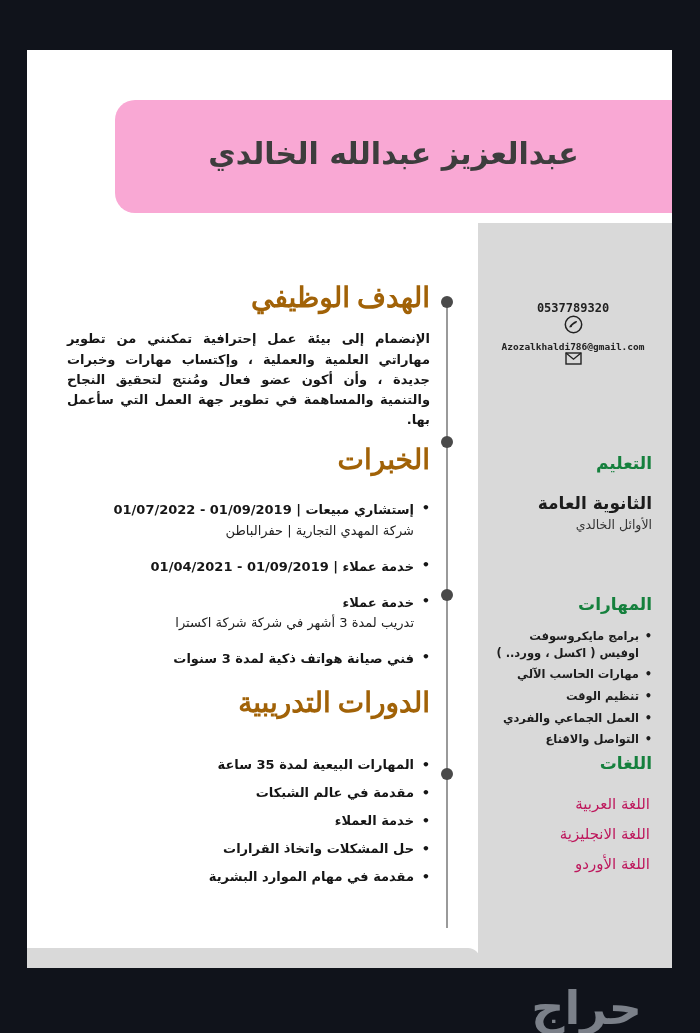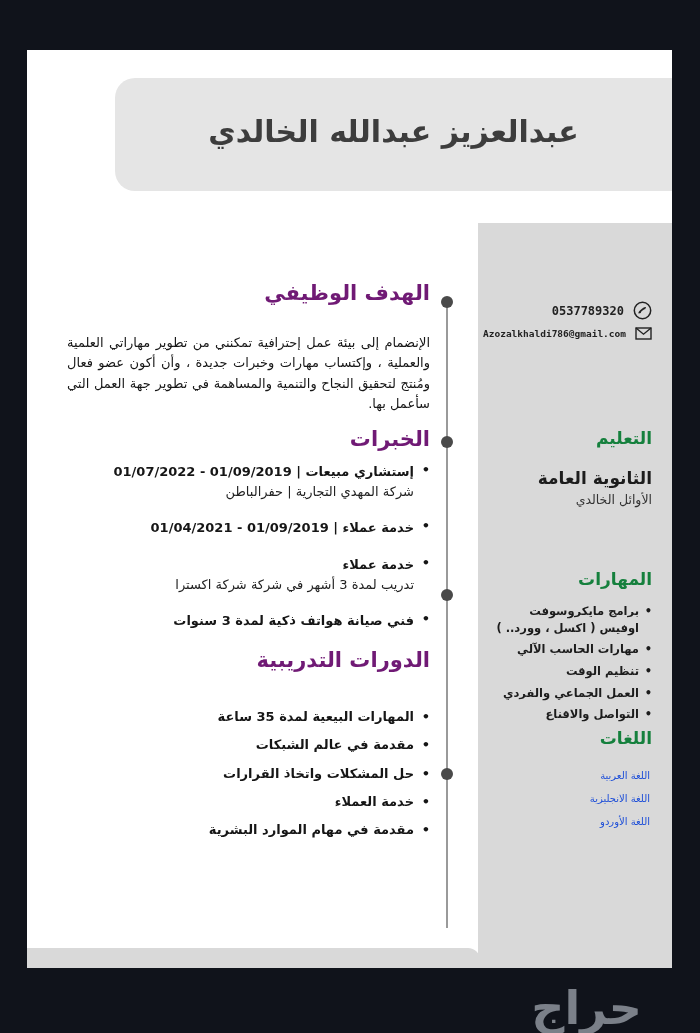--- a/index.html
+++ b/index.html
@@ -13,44 +13,44 @@
   
   .page {
     position: absolute;
     left: 27px; top: 50px;
     width: 645px; height: 918px;
     background: #ffffff;
   }
   
   .header-box {
     position: absolute;
-    left: 88px; right: 0; top: 28px;
+    left: 88px; right: 0; top: 50px;
     height: 113px;
-    background: #e5e5e5;
+    background: #f9a8d4;
     border-radius: 20px 0 0 20px;
     display: flex; align-items: center; justify-content: center;
   }
   .header-name {
     font-size: 30px; font-weight: bold; color: #3d3d3d;
     direction: rtl; text-align: center; padding-bottom: 6px;
   }
   
   .sidebar {
     position: absolute;
     right: 0; top: 173px; bottom: 0;
     width: 194px;
     background: #d9d9d9;
     direction: rtl;
     padding: 0 20px 0 16px;
     color: #1c1c1c;
   }
   .contact { padding-top: 78px; direction: ltr; }
   .contact-row {
-    display: flex; justify-content: flex-end; align-items: center;
-    gap: 9px; margin-bottom: 7px;
+    display: flex; justify-content: center; align-items: center;
+    margin-bottom: 7px; flex-direction: column;
   }
   .contact-text {
     font-family: "DejaVu Sans Mono", monospace;
     font-size: 12px; font-weight: bold; color: #222;
   }
   .contact-row.email .contact-text { font-size: 9.5px; }
   .icon-svg { display: block; }
   .side-title { font-size: 17px; font-weight: bold; color: #15803d; }
   .edu-title { margin-top: 88px; }
   .edu-school { margin-top: 20px; font-size: 17px; font-weight: bold; }
@@ -64,21 +64,21 @@
     line-height: 1.45;
     margin-bottom: 5px;
   }
   ul.side-list li::before {
     content: "•";
     position: absolute; right: 0; top: 0;
   }
   .lang-title { margin-top: 4px; }
   ul.lang-list { list-style: none; margin-top: 22px; }
   ul.lang-list li {
-    font-size: 10px; color: #1d4ed8; font-weight: normal;
+    font-size: 15px; color: #be185d; font-weight: normal;
     margin-bottom: 12px; padding-right: 2px;
   }
   
   .timeline-line {
     position: absolute;
     left: 419px; top: 252px;
     width: 2px; height: 626px;
     background: #9a9a9a;
   }
   .timeline-dot {
@@ -89,31 +89,32 @@
     background: #4a4a4a;
   }
   
   .main {
     position: absolute;
     left: 40px; top: 230px; width: 363px;
     direction: rtl; text-align: right;
     color: #161616;
   }
   .main h2 {
-    font-size: 21px; font-weight: bold; color: #701a75;
+    font-size: 28px; font-weight: bold; color: #a16207;
     line-height: 1.3;
+    font-family: Liberation Serif, serif;
   }
   .objective-text {
-    margin-top: 26px;
-    font-size: 13px; font-weight: normal;
+    margin-top: 13px;
+    font-size: 13px; font-weight: bold;
     line-height: 1.55;
     text-align: justify;
   }
   .h-experience { margin-top: 12px; }
-  ul.exp-list { list-style: none; margin-top: 9px; }
+  ul.exp-list { list-style: none; margin-top: 22px; }
   ul.exp-list li {
     position: relative;
     padding-right: 16px;
     margin-bottom: 16px;
   }
   ul.exp-list li::before {
     content: "•";
     position: absolute; right: 0; top: 0;
     font-weight: bold; font-size: 13px;
   }
@@ -185,22 +186,22 @@
         <li>
         <div class="exp-role">فني صيانة هواتف ذكية لمدة 3 سنوات</div>
 
       </li>
       </ul>
 
     <h2 class="h-training">الدورات التدريبية</h2>
     <ul class="training-list">
         <li>المهارات البيعية لمدة 35 ساعة</li>
         <li>مقدمة في عالم الشبكات</li>
+        <li>خدمة العملاء</li>
         <li>حل المشكلات واتخاذ القرارات</li>
-        <li>خدمة العملاء</li>
         <li>مقدمة في مهام الموارد البشرية</li>
       </ul>
   </div>
 
   <div class="sidebar">
     <div class="contact">
       <div class="contact-row">
         <span class="contact-text">0537789320</span>
         <span>
           <svg class="icon-svg" width="19" height="19" viewBox="0 0 19 19">

